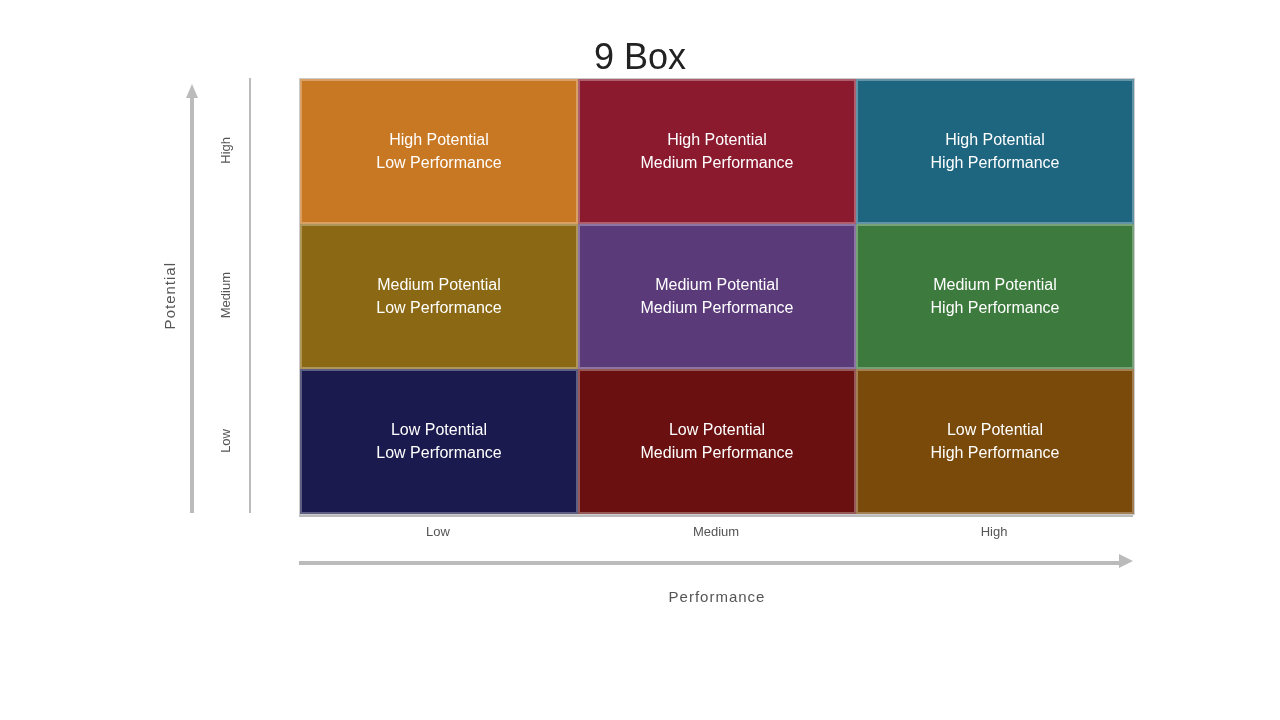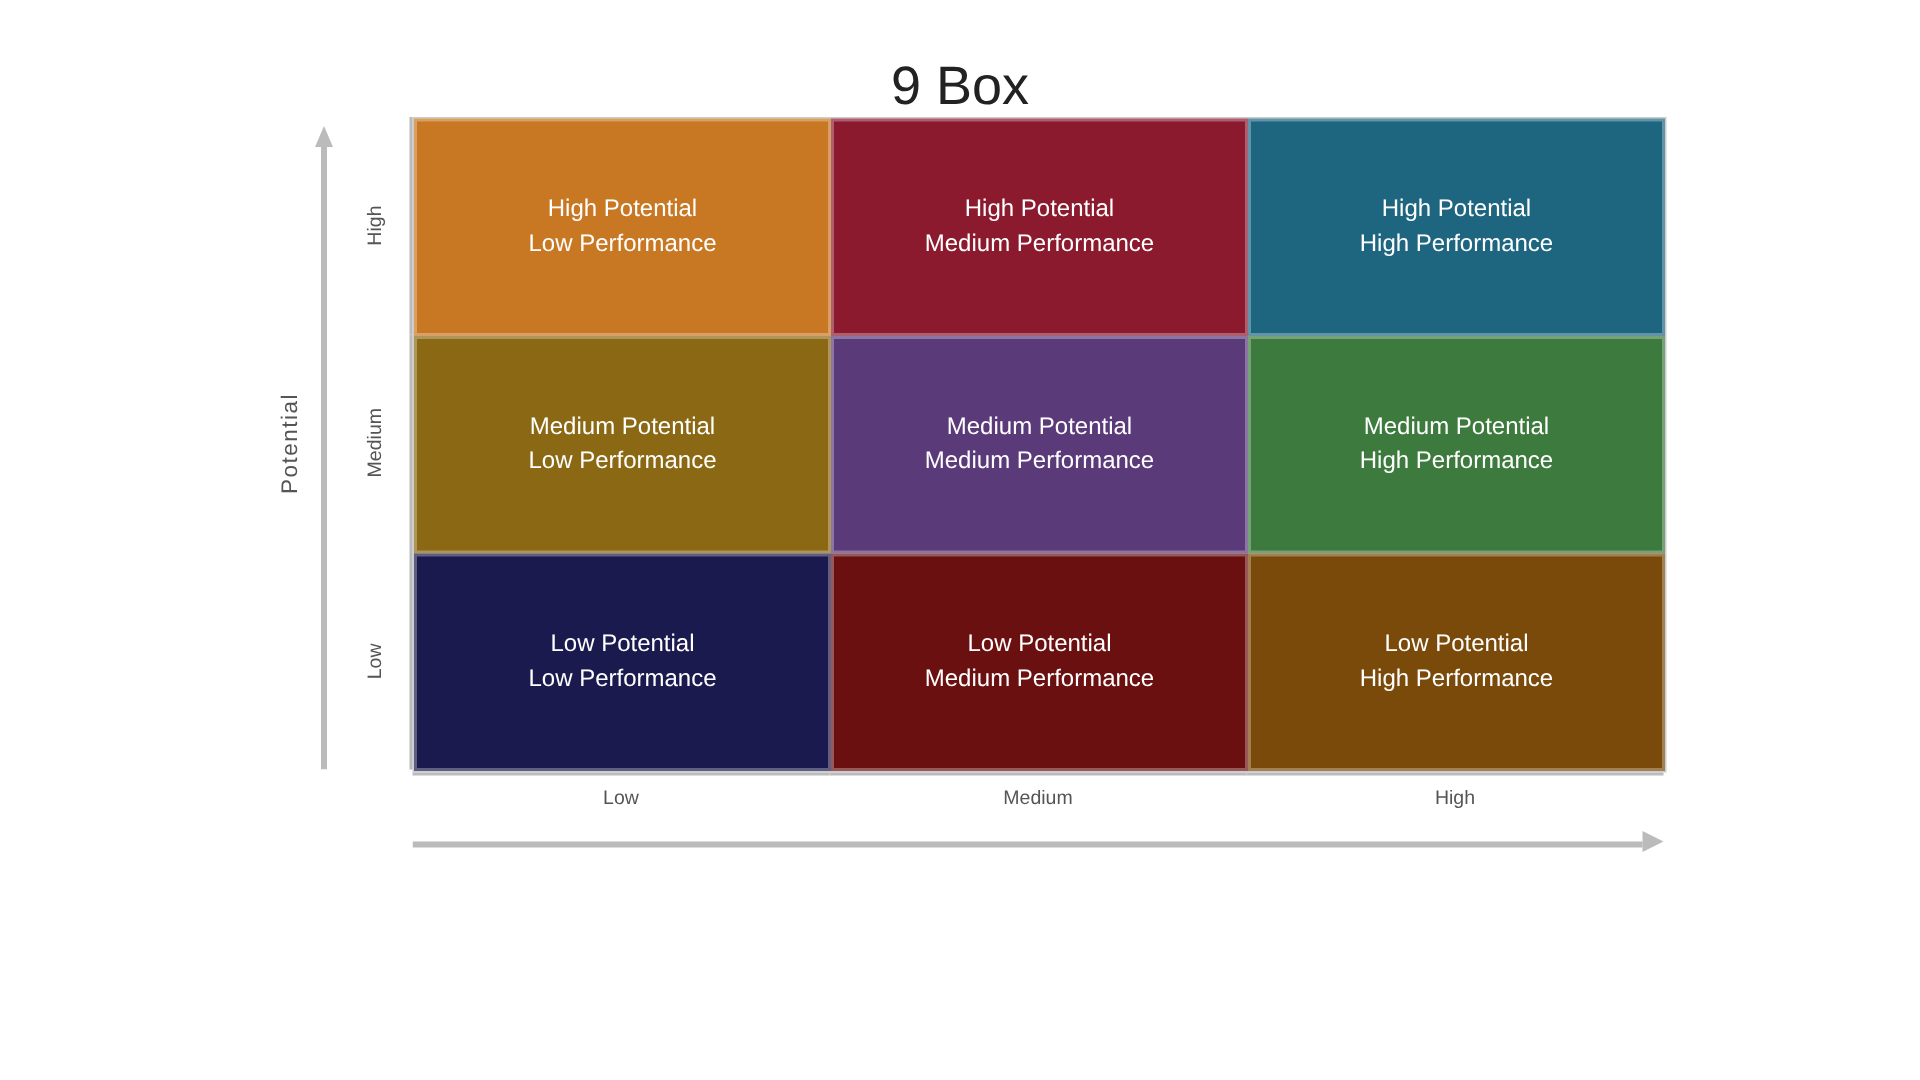--- a/index.html
+++ b/index.html
@@ -77,20 +77,21 @@
       transform: rotate(180deg);
       font-size: 13px;
       color: #555;
       white-space: nowrap;
     }
 
     
     .grid-wrapper {
       display: flex;
       flex-direction: column;
+      padding-left: 48px;
     }
 
     .grid {
       display: grid;
       grid-template-columns: repeat(3, 278px);
       grid-template-rows: repeat(3, 145px);
       gap: 0px;
       border: 1px solid #ccc;
     }
 
@@ -211,14 +212,17 @@
       </div>
     </div>
 
     <div style="width:834px; height:28px; display:flex; align-items:center; margin-top:4px;">
       <svg width="834" height="18">
         <rect x="0" y="7" width="820" height="4" fill="#bbb"></rect>
         <polygon points="820,0 820,14 834,7" fill="#bbb"></polygon>
       </svg>
     </div>
 
+    <div class="x-axis-label-row">
+      <span class="x-axis-label">Performance</span>
+    </div>
   </div>
 </div>
 
 </body></html>

